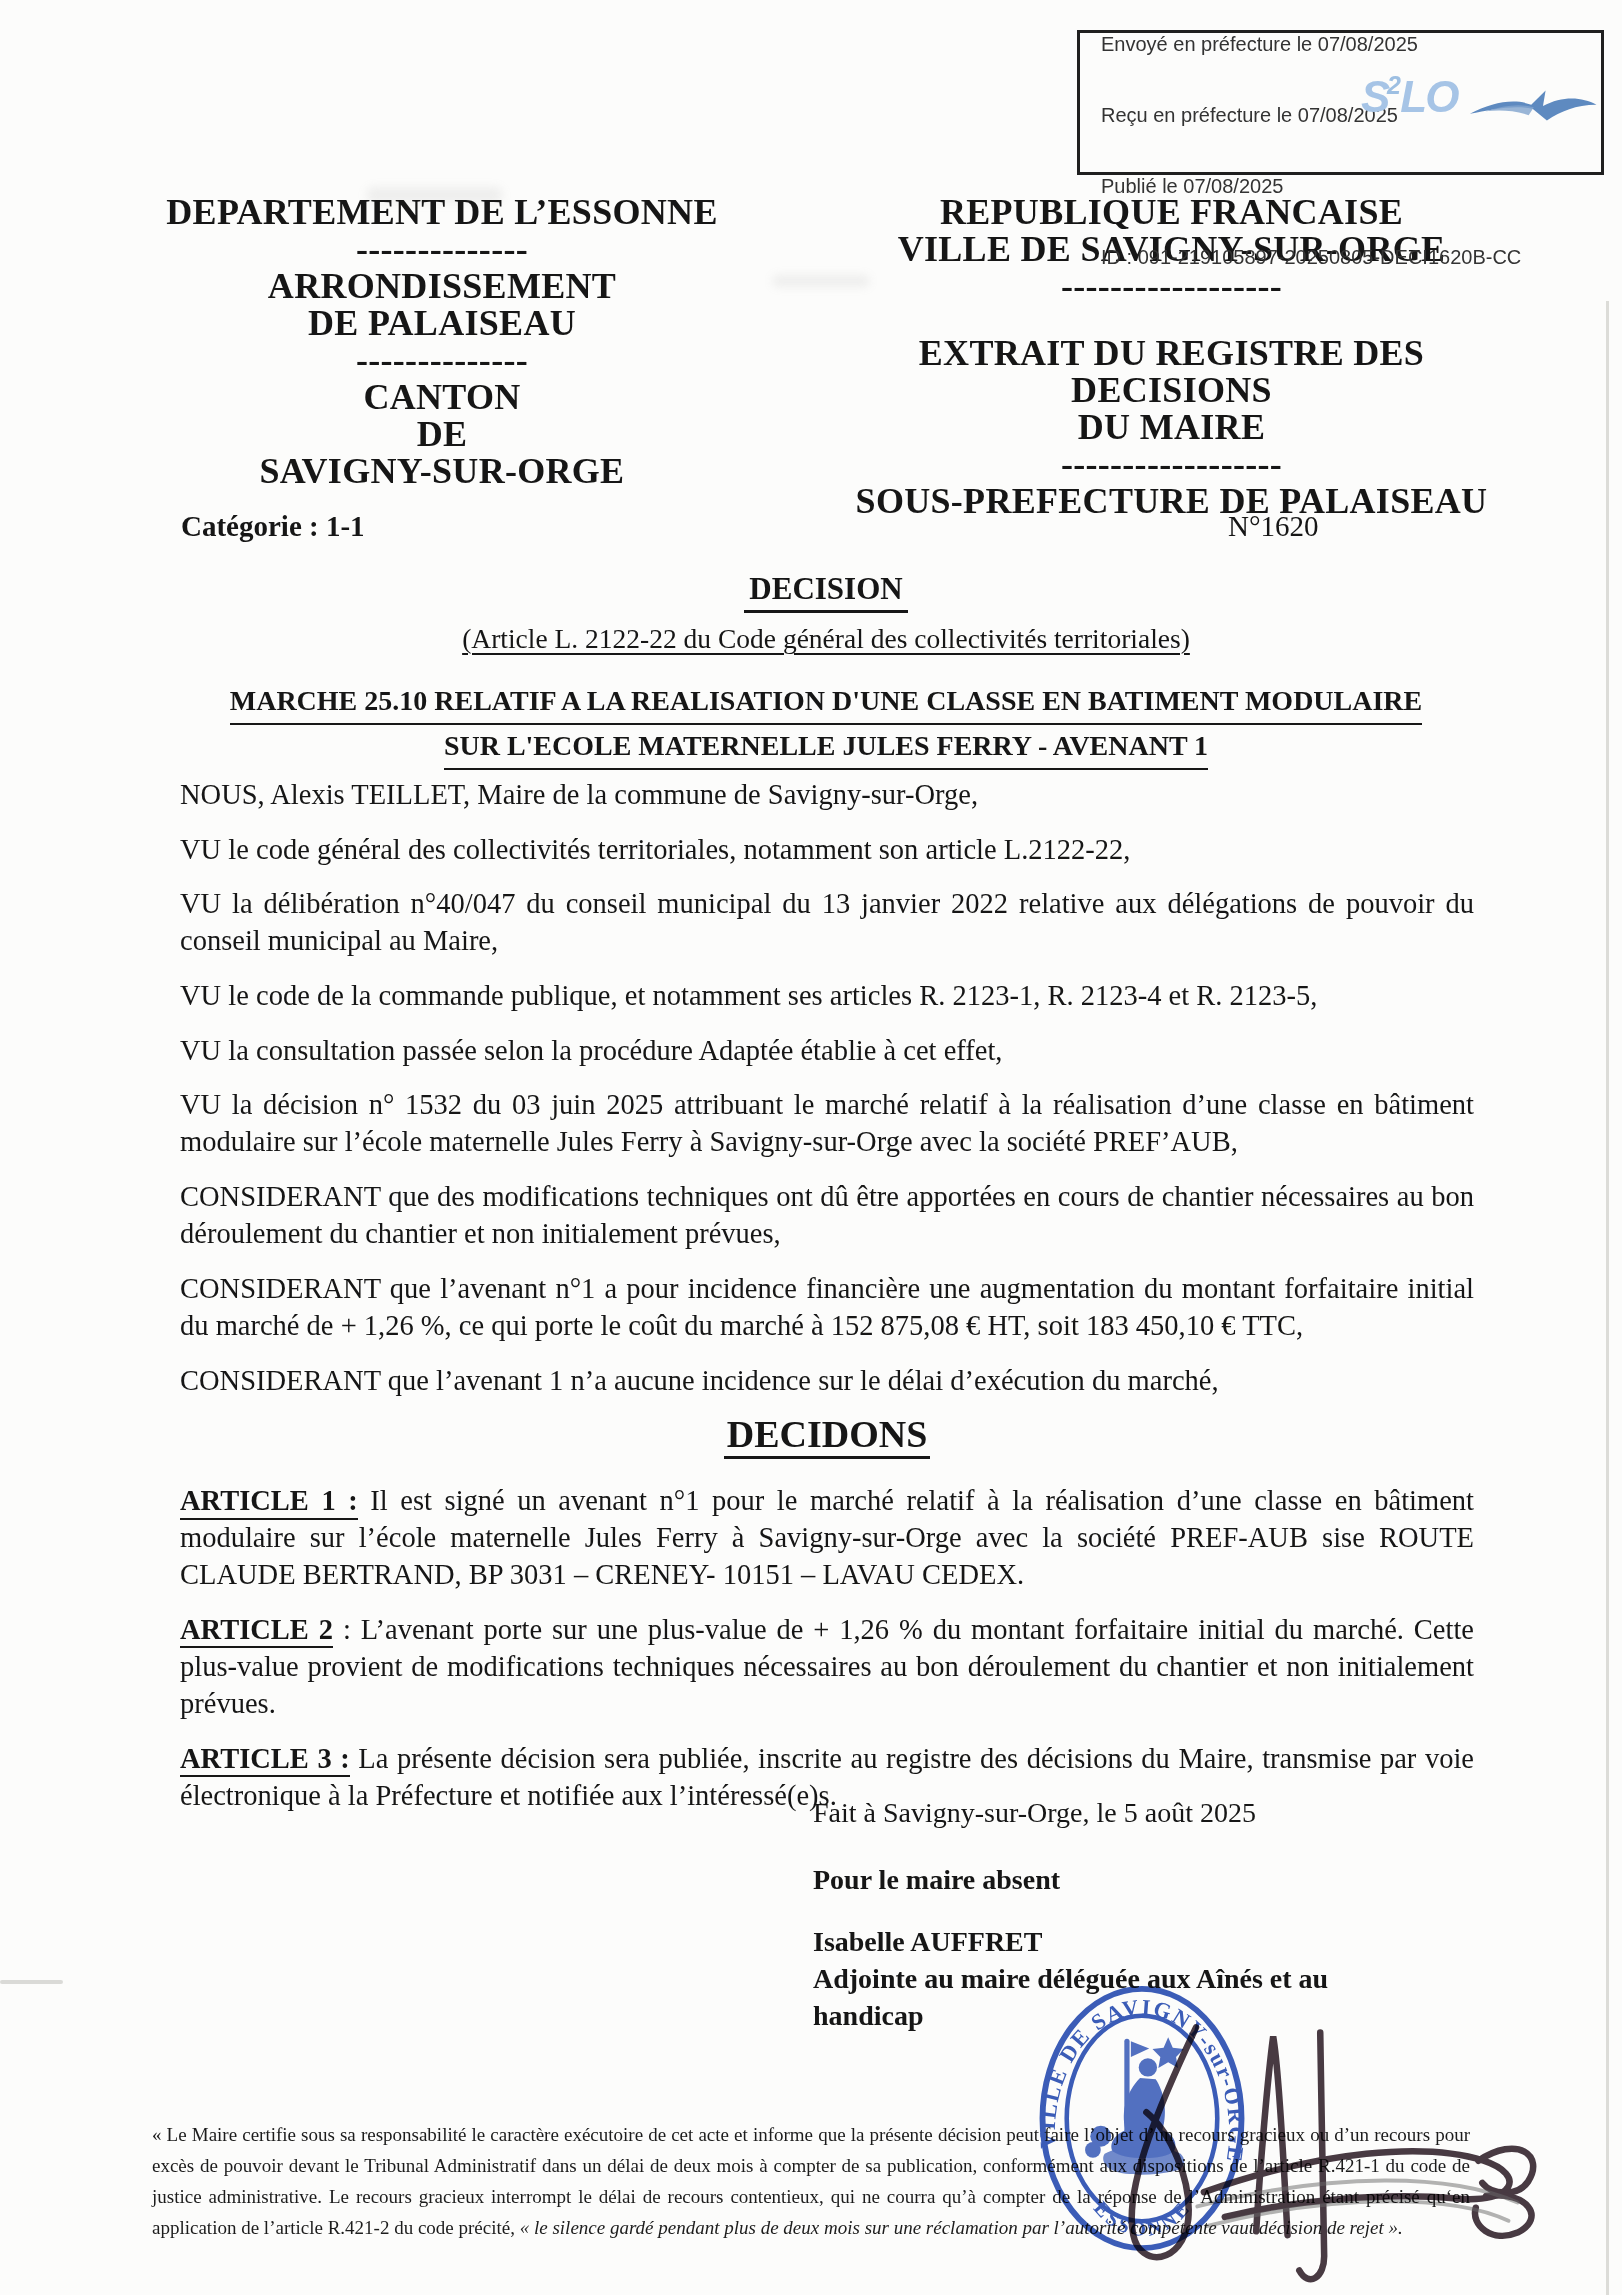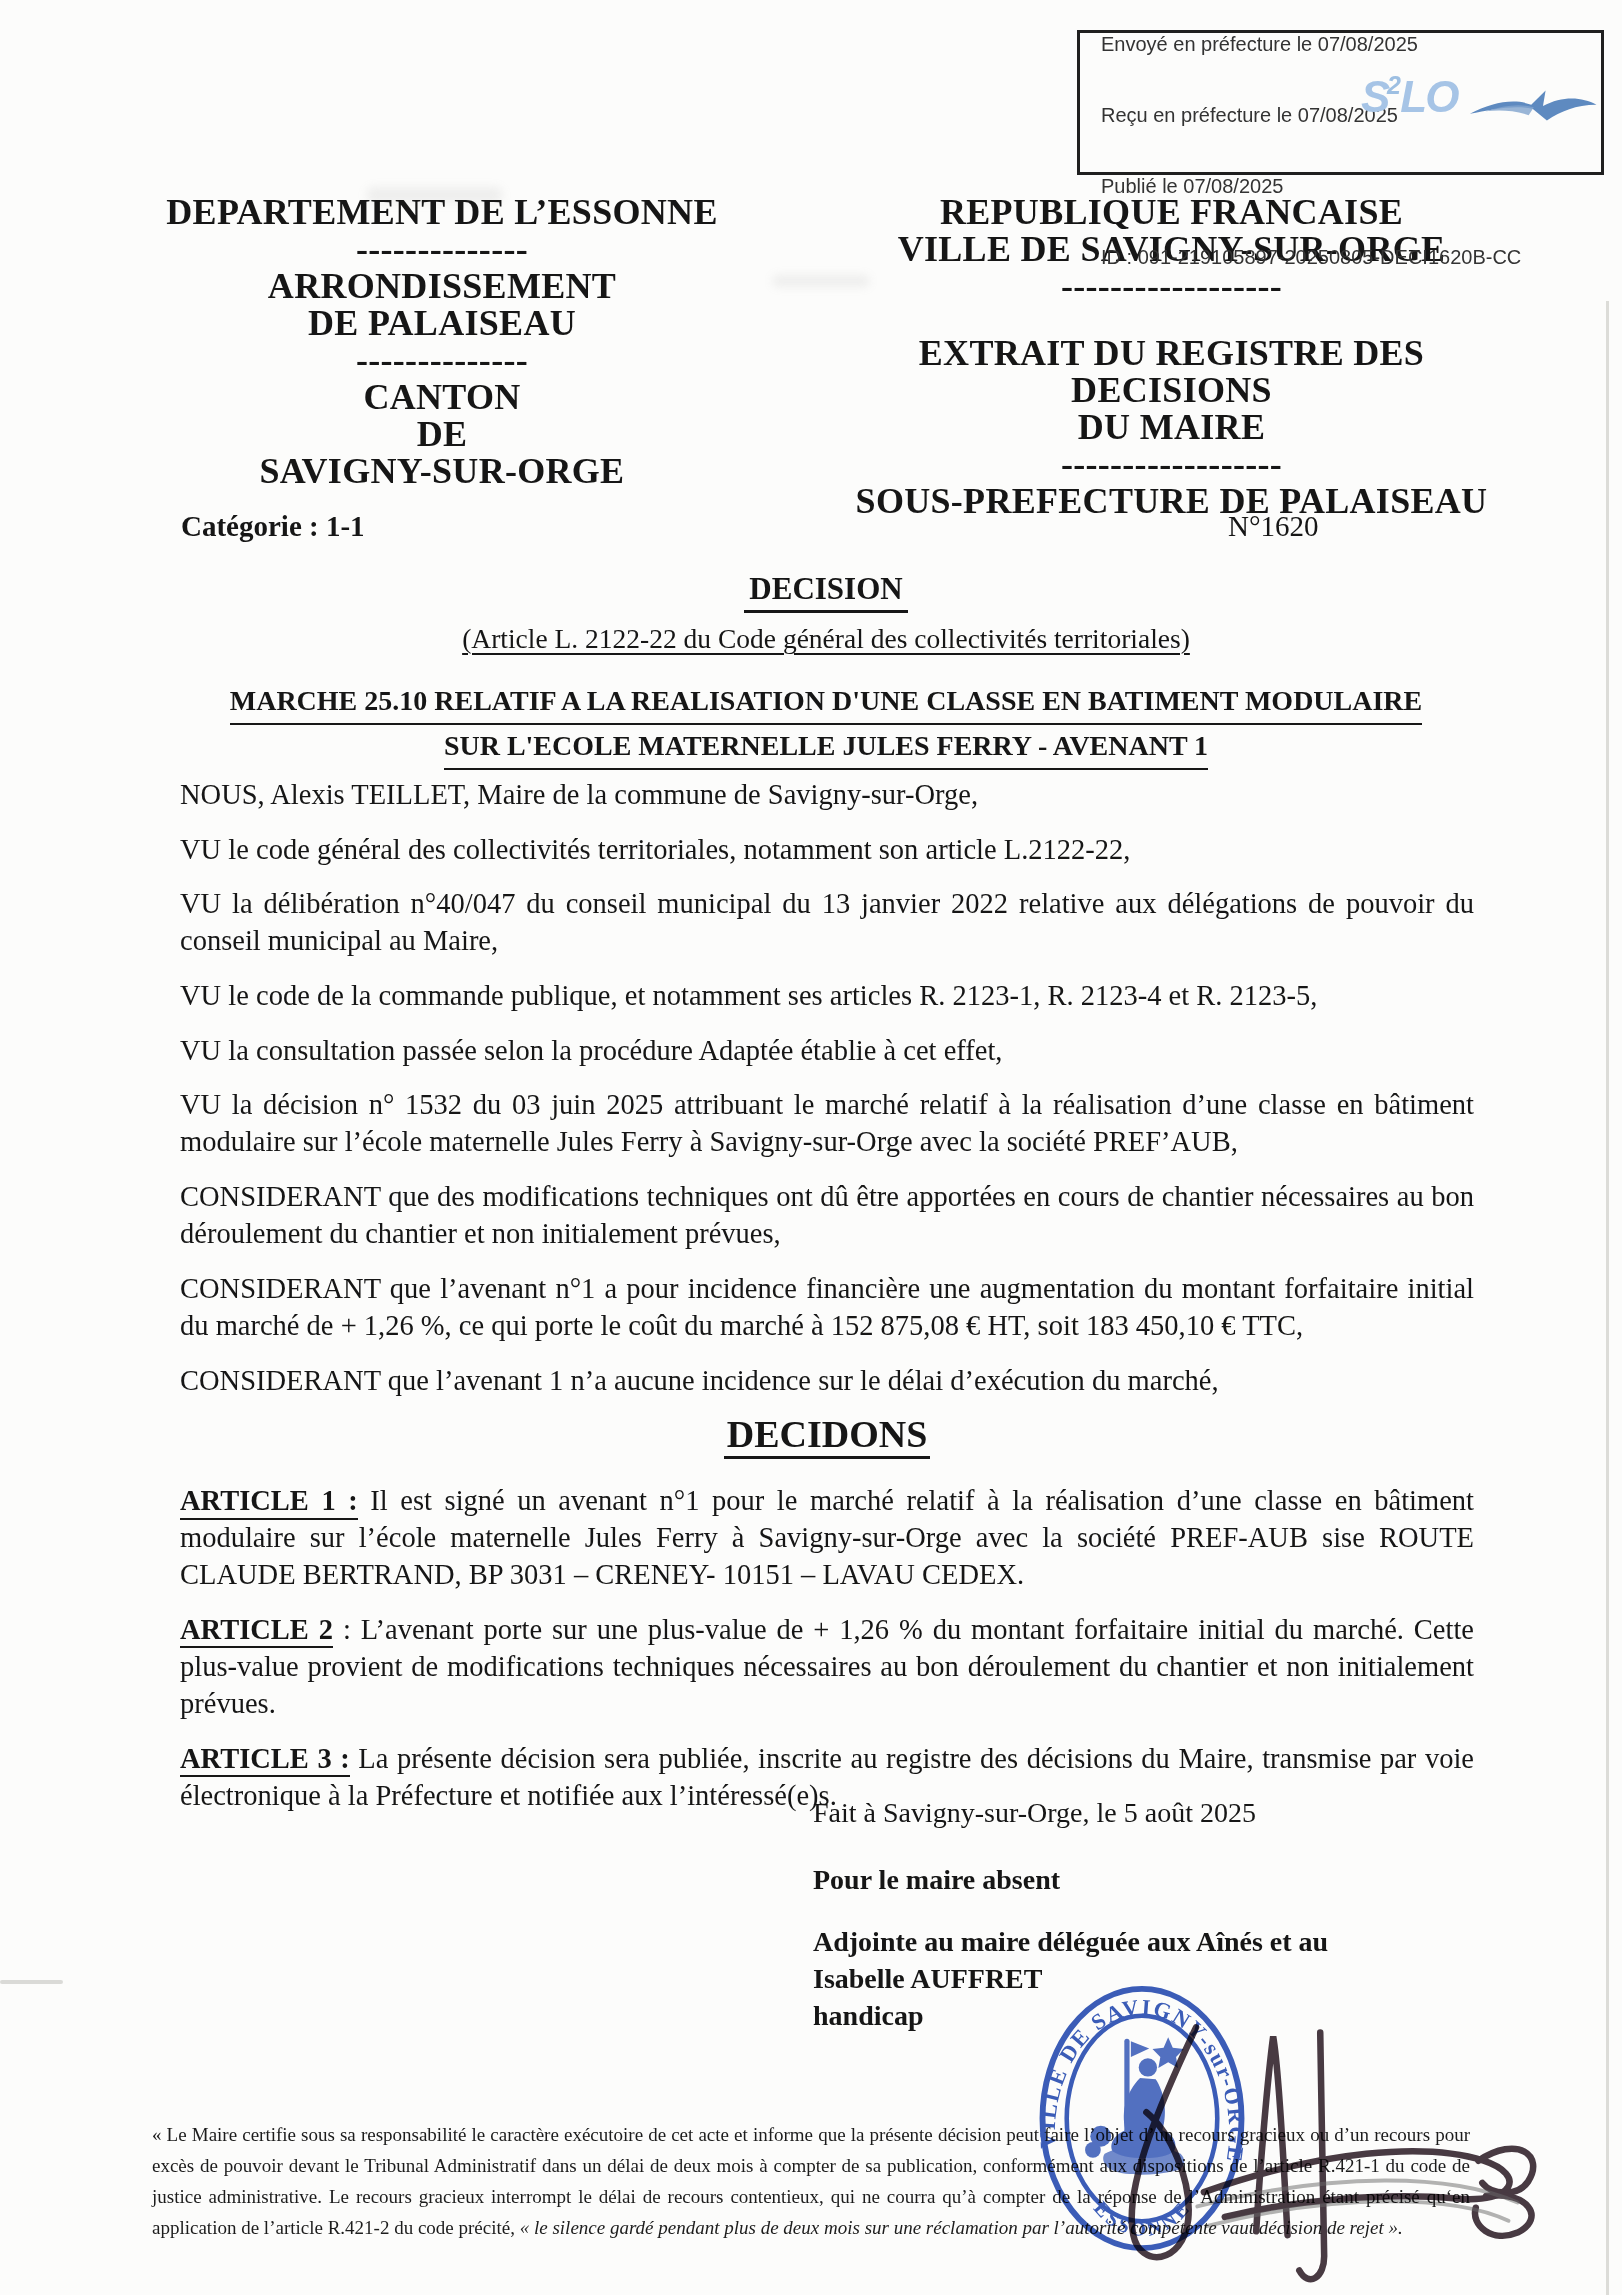--- a/index.html
+++ b/index.html
@@ -148,22 +148,22 @@
     </div>
 
     <p class="doc-par"><span class="art-label">ARTICLE 1 :</span><span> Il est signé un avenant n°1 pour le marché relatif à la réalisation d’une classe en bâtiment modulaire sur l’école maternelle Jules Ferry à Savigny-sur-Orge avec la société PREF-AUB sise ROUTE CLAUDE BERTRAND, BP 3031 – CRENEY- 10151 – LAVAU CEDEX.</span></p>
     <p class="doc-par"><span class="art-label">ARTICLE 2</span><span> : L’avenant porte sur une plus-value de + 1,26 % du montant forfaitaire initial du marché. Cette plus-value provient de modifications techniques nécessaires au bon déroulement du chantier et non initialement prévues.</span></p>
     <p class="doc-par"><span class="art-label">ARTICLE 3 :</span><span> La présente décision sera publiée, inscrite au registre des décisions du Maire, transmise par voie électronique à la Préfecture et notifiée aux l’intéressé(e)s.</span></p>
   </div>
 
   <div class="place-date">Fait à Savigny-sur-Orge, le 5 août 2025</div>
   <div class="for-absent">Pour le maire absent</div>
   <div class="signer">
+    <div>Isabelle AUFFRET</div>
     <div>Adjointe au maire déléguée aux Aînés et au</div>
-    <div>Isabelle AUFFRET</div>
     <div>handicap</div>
   </div>
 
   <svg class="seal" width="216" height="275" viewBox="0 0 330 420">
     <defs>
       <path id="arcTop" d="M 38,285 A 133,180 0 1 1 292,285" fill="none"></path>
       <path id="arcBot" d="M 72,310 A 100,125 0 0 0 258,310" fill="none"></path>
     </defs>
     <ellipse cx="165" cy="210" rx="152" ry="198" fill="none" stroke="#2a4fb4" stroke-width="9"></ellipse>
     <ellipse cx="165" cy="210" rx="115" ry="157" fill="none" stroke="#2a4fb4" stroke-width="7"></ellipse>

